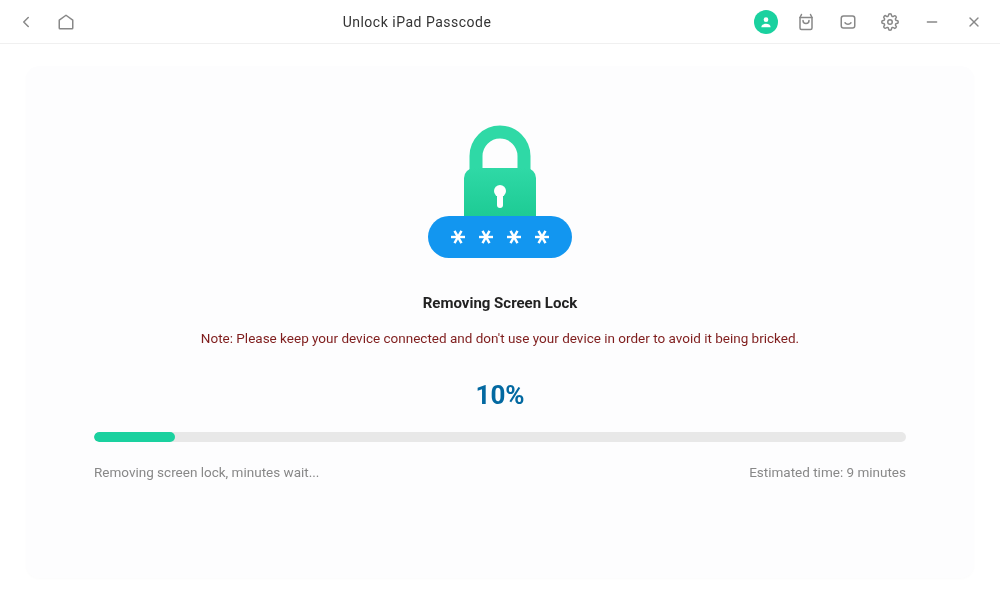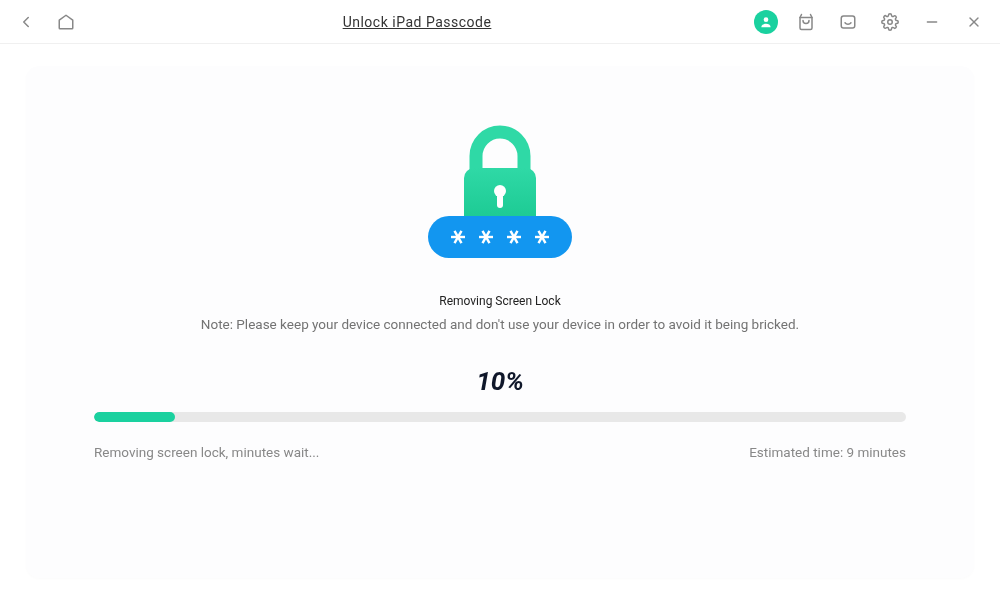--- a/index.html
+++ b/index.html
@@ -29,21 +29,20 @@
       align-items: center;
       gap: 12px;
     }
     
     .titlebar-center {
       flex: 1;
       text-align: center;
       font-size: 14px;
       color: #333;
       letter-spacing: 0.5px;
-      text-decoration: underline;
     }
     
     .titlebar-right {
       display: flex;
       align-items: center;
       gap: 14px;
     }
     
     .icon-btn {
       width: 28px;
@@ -84,39 +83,38 @@
       margin-bottom: 28px;
       width: 160px;
       height: 150px;
       position: relative;
       display: flex;
       flex-direction: column;
       align-items: center;
     }
     
     .heading {
-      font-size: 12px;
-      font-weight: 400;
+      font-size: 15px;
+      font-weight: 700;
       color: #222;
-      margin-bottom: 8px;
+      margin-bottom: 18px;
     }
     
     .note {
       font-size: 13.5px;
-      color: #737373;
+      color: #7f1d1d;
       margin-bottom: 34px;
       text-align: center;
     }
     
     .percent {
       font-size: 26px;
       font-weight: 700;
-      color: #0f172a;
-      margin-bottom: 16px;
-      font-style: italic;
+      color: #0369a1;
+      margin-bottom: 22px;
     }
     
     .progress-bar {
       width: 100%;
       height: 10px;
       background: #e8e8e8;
       border-radius: 5px;
       overflow: hidden;
       margin-bottom: 22px;
     }

